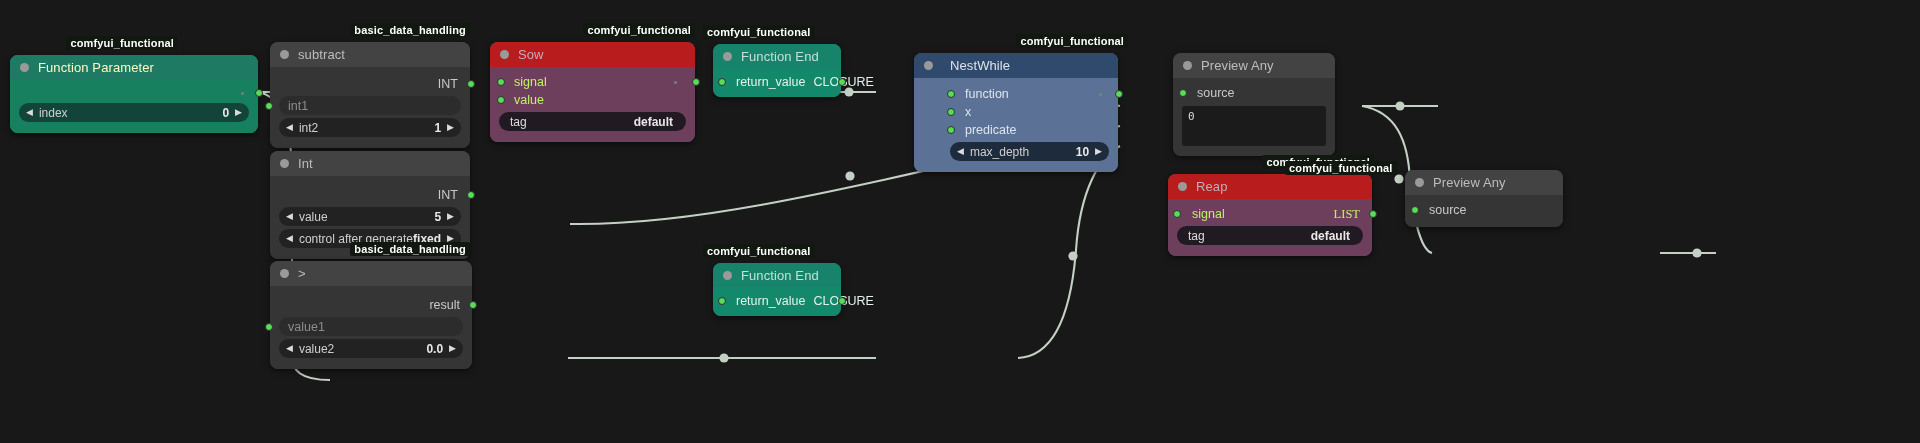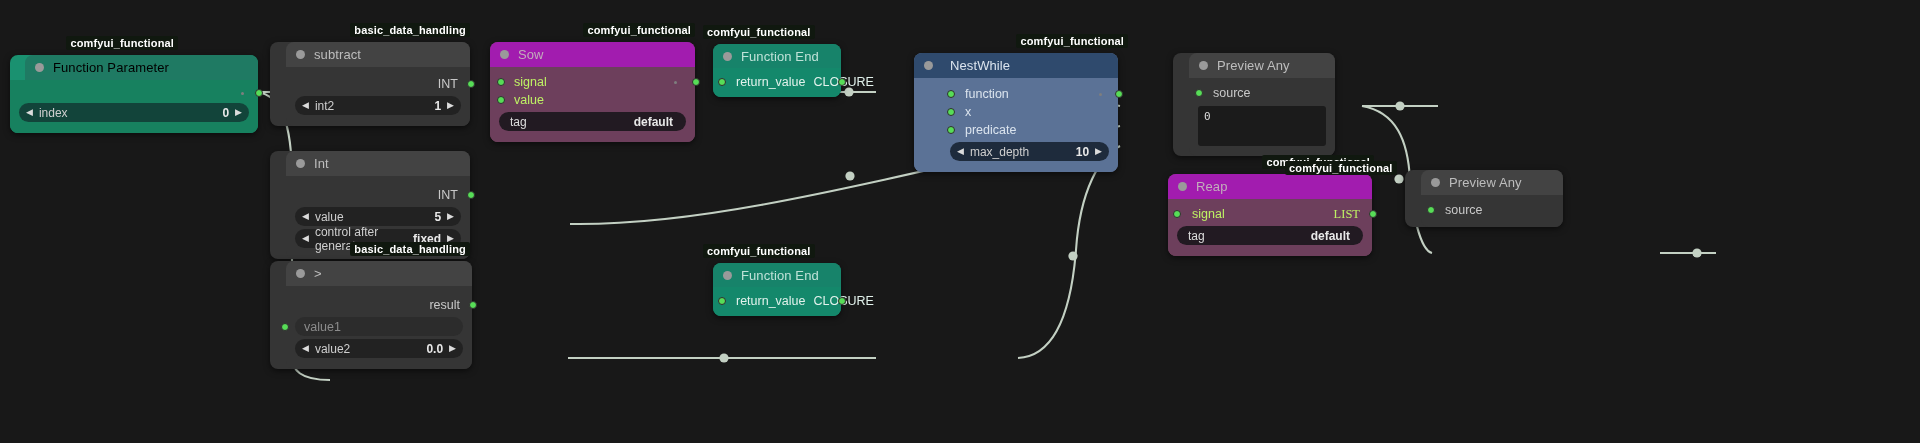--- a/index.html
+++ b/index.html
@@ -122,37 +122,37 @@
     border-radius: 3px;
     min-height: 40px;
     padding: 4px 6px;
     font-family: "DejaVu Sans Mono", monospace;
     font-size: 11px;
     color: #dcdcdc;
     white-space: pre;
   }
 
   
-  .theme-green .node-title { background: #1f7a63; color: #000000; margin-left: 15px; }
+  .theme-green .node-title { background: #1f7a63; color: #fef9c3; }
   .theme-green { background: #1a9170; }
   .theme-green .node-body { background: #17815f; border-radius: 0 0 8px 8px; }
 
   .theme-fnend { background: #17856a; }
   .theme-fnend .node-title { background: #17836a; color: #bfe2d8; }
   .theme-fnend .node-body { background: #14886b; border-radius: 0 0 8px 8px; }
 
   .theme-purple { background: #7a4566; }
-  .theme-purple .node-title { background: #a21caf; color: #c2aebb; }
+  .theme-purple .node-title { background: #b91c1c; color: #c2aebb; }
   .theme-purple .node-body { background: #6d3f5c; border-radius: 0 0 8px 8px; }
 
   .theme-blue { background: #5b7296; }
   .theme-blue .node-title { background: #2f4a6d; color: #bcccdf; gap: 8px; }
   .theme-blue .node-body { background: #5b7296; border-radius: 0 0 8px 8px; padding-left: 27px; }
 
-  .theme-grey { background: #353535; padding-left: 16px; }
+  .theme-grey { background: #353535; }
   .theme-grey .node-body { background: #353535; border-radius: 0 0 8px 8px; }
 
   .theme-green .widget, .theme-fnend .widget { background: #12443a; }
   .theme-purple .widget { background: #221a22; color: #ddd; }
   .theme-blue .widget { background: #1e2b3c; }
   .theme-blue .slot, .theme-blue .node-title { color: #dbe4ee; }
   .theme-purple .slot { color: #bef264; }
   .theme-green .slot, .theme-fnend .slot { color: #e2f2ec; }
 </style>
 </head>
@@ -228,20 +228,24 @@
     <div class="badge right" style="right:0;">basic_data_handling</div>
     <div class="node-title">
       <span class="title-dot"></span>
       <span>subtract</span>
     </div>
     <div class="node-body" style="padding-top:8px;">
       <div class="slot out">
         <span class="typ">INT</span>
         <span class="dot out"></span>
       </div>
+      <div class="inslot-bar">
+        <span class="dot"></span>
+        <span>int1</span>
+      </div>
       <div class="widget">
         <span class="arrow">◀</span>
         <span class="wname">int2</span>
         <span class="wval">1</span>
         <span class="arrow">▶</span>
       </div>
     </div>
   </div>
 
   <div class="node theme-purple" style="left:490px; top:42px; width:205px;">

